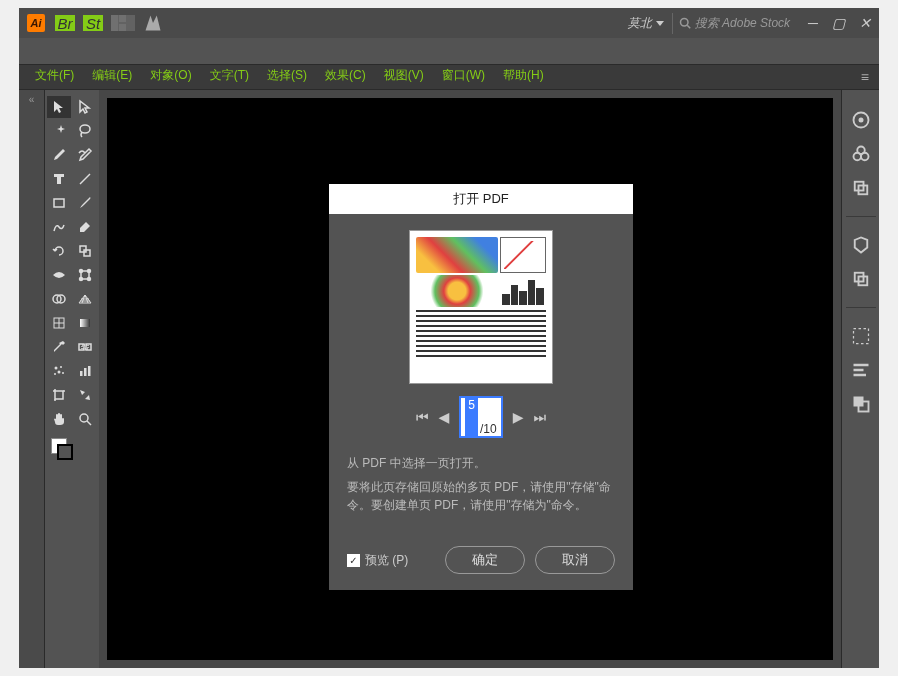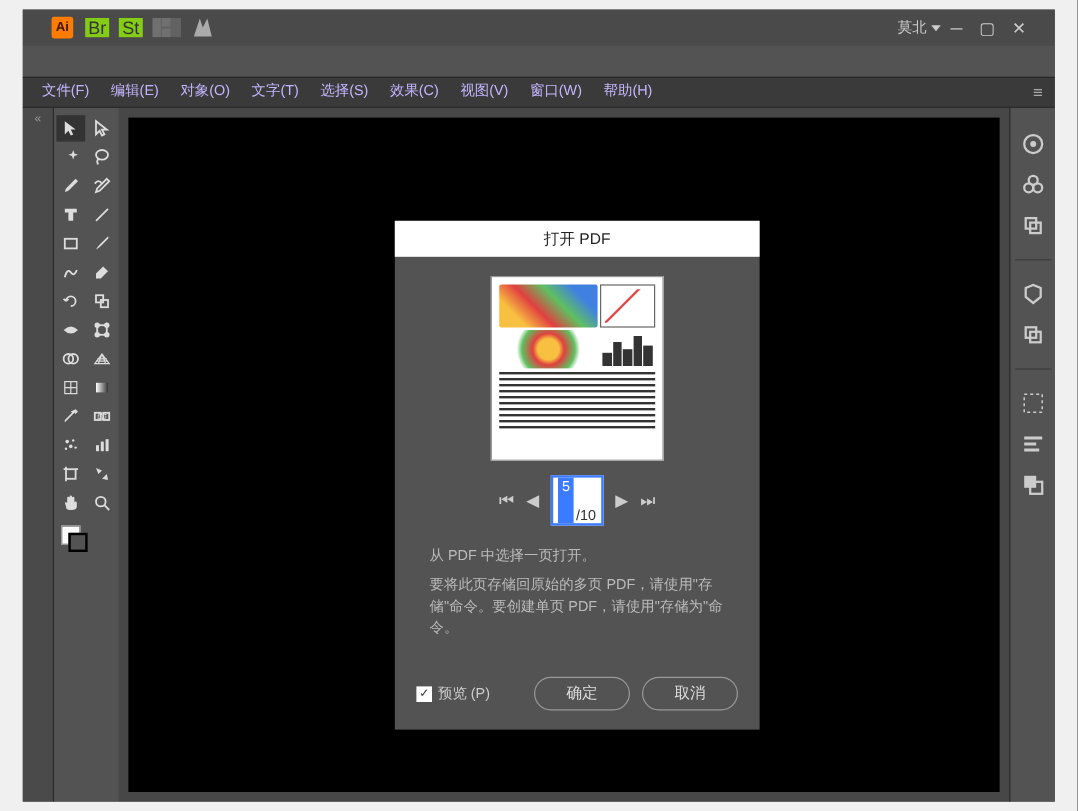--- a/index.html
+++ b/index.html
@@ -1,29 +1,29 @@
 <!DOCTYPE html>
 <html><head>
 <meta charset="utf-8">
 <style>
 * { margin: 0; padding: 0; box-sizing: border-box; font-family: "Microsoft YaHei", sans-serif; }
 body { background: #f0f0f0; width: 898px; height: 676px; overflow: hidden; position: relative; }
 .window { width: 860px; height: 660px; margin: 8px auto; background: #4a4a4a; position: relative; }
-.titlebar { height: 30px; background: #4a4a4a; display: flex; align-items: center; padding: 0 24px; }
+.titlebar { height: 30px; background: #4a4a4a; display: flex; align-items: center; padding: 0 8px; font-style: italic; }
 .ai-logo { width: 18px; height: 18px; background: #ff7c00; color: #3a1600; font-weight: bold; font-size: 11px; display: flex; align-items: center; justify-content: center; border-radius: 2px; margin-right: 10px; }
 .title-icon { width: 20px; height: 16px; background: #84cc16; margin-right: 8px; font-size: 15px; color: #333; display: flex; align-items: center; justify-content: center; }
 .title-grid { width: 24px; height: 16px; margin-right: 8px; opacity: 0.4; }
 .title-spacer { flex: 1; }
 .title-combo { color: #ccc; font-size: 12px; margin-right: 8px; display: flex; align-items: center; gap: 4px; }
 .chevron-down { width: 0; height: 0; border-left: 4px solid transparent; border-right: 4px solid transparent; border-top: 5px solid #ccc; }
 .search-box { display: flex; align-items: center; gap: 4px; color: #999; font-size: 12px; padding: 2px 6px; border-left: 1px solid #666; margin-right: 12px; }
 .win-controls { display: flex; gap: 14px; color: #ccc; font-size: 14px; }
 .win-btn { cursor: pointer; }
 .menubar { height: 26px; background: #535353; display: flex; align-items: center; padding: 0 8px; gap: 2px; }
-.menu-item { color: #c4b5fd; font-size: 12px; padding: 3px 8px; cursor: pointer; margin-top: 48px; }
+.menu-item { color: #84cc16; font-size: 12px; padding: 3px 8px; cursor: pointer; margin-top: 48px; }
 .control-bar { height: 26px; background: #3a3a3a; border-top: 1px solid #2a2a2a; border-bottom: 1px solid #2a2a2a; display: flex; align-items: center; justify-content: flex-end; padding: 0 10px; }
 .list-icon { color: #aaa; font-size: 14px; }
 .workspace { display: flex; height: calc(100% - 82px); }
 .left-edge { width: 26px; background: #4a4a4a; border-right: 1px solid #2a2a2a; padding-top: 4px; text-align: center; color: #999; font-size: 10px; }
 .toolbar { width: 54px; background: #535353; padding: 6px 2px; display: flex; flex-direction: column; gap: 2px; }
 .tool-row { display: flex; gap: 2px; }
 .tool { width: 24px; height: 22px; display: flex; align-items: center; justify-content: center; color: #ddd; cursor: pointer; }
 .tool svg { width: 16px; height: 16px; }
 .tool.selected { background: #333; }
 .canvas-area { flex: 1; background: #474747; display: flex; align-items: center; justify-content: center; padding: 8px; }
@@ -50,21 +50,21 @@
 .pdf-row2 { display: flex; gap: 2px; height: 32px; }
 .pdf-chart3 { flex: 1; background: radial-gradient(circle, #f8c040 20%, #e04040 30%, #60c060 50%, transparent 60%); }
 .pdf-chart4 { width: 46px; display: flex; align-items: flex-end; gap: 1px; padding: 2px; }
 .pdf-chart4 div { flex:1; background: #333; }
 .pdf-text { height: 2px; background: #333; margin-top: 1px; }
 .pager { display: flex; align-items: center; justify-content: center; gap: 10px; margin-bottom: 16px; }
 .pager-btn { color: #ccc; cursor: pointer; font-size: 14px; }
 .page-input { background: #fff; border: 2px solid #3b7bff; padding: 0 4px; font-size: 12px; display: flex; gap: 2px; }
 .page-current { color: #000; background: #3b7bff; color: #fff; padding: 0 3px; }
 .page-total { color: #333; margin-top: 24px; }
-.dialog-text { color: #bbb; font-size: 12px; line-height: 1.5; margin-bottom: 6px; margin-left: 11px; }
+.dialog-text { color: #bbb; font-size: 12px; line-height: 1.5; margin-bottom: 6px; }
 .dialog-footer { display: flex; align-items: center; gap: 10px; padding: 10px 18px 16px; }
 .checkbox-wrap { display: flex; align-items: center; gap: 5px; color: #ccc; font-size: 12px; flex: 1; }
 .checkbox { width: 13px; height: 13px; background: #fff; display: flex; align-items: center; justify-content: center; color: #333; font-size: 10px; }
 .dlg-btn { border: 1px solid #999; background: transparent; color: #ddd; font-size: 13px; padding: 4px 26px; border-radius: 14px; cursor: pointer; }
 .watermark { position: absolute; bottom: 18px; right: 22px; color: #fff; font-size: 22px; font-weight: 300; letter-spacing: 1px; text-shadow: 0 0 3px rgba(0,0,0,0.8); display: flex; align-items: center; gap: 8px; }
 .zhihu-logo { font-size: 20px; }
 </style>
 </head>
 <body>
 
@@ -83,20 +83,27 @@
     </div>
     <div class="panel-icon">
       <svg viewBox="0 0 16 16" fill="#aaa">
           <path d="M2 14 L6 2 L8 8 L11 2 L14 14 Z"></path>
         </svg>
     </div>
     <div class="title-spacer"></div>
     <div class="title-combo">
       <span>莫北</span>
       <span class="chevron-down"></span>
+    </div>
+    <div class="search-box">
+      <svg width="12" height="12" viewBox="0 0 16 16" fill="none" stroke="#999" stroke-width="2">
+          <circle cx="7" cy="7" r="5"></circle>
+          <line x1="11" y1="11" x2="15" y2="15"></line>
+        </svg>
+      <span>搜索 Adobe Stock</span>
     </div>
     <div class="win-controls">
       <span class="win-btn">─</span>
       <span class="win-btn">▢</span>
       <span class="win-btn">✕</span>
     </div>
   </div>
 
   <div class="menubar">
     <div class="menu-item">文件(F)</div>

